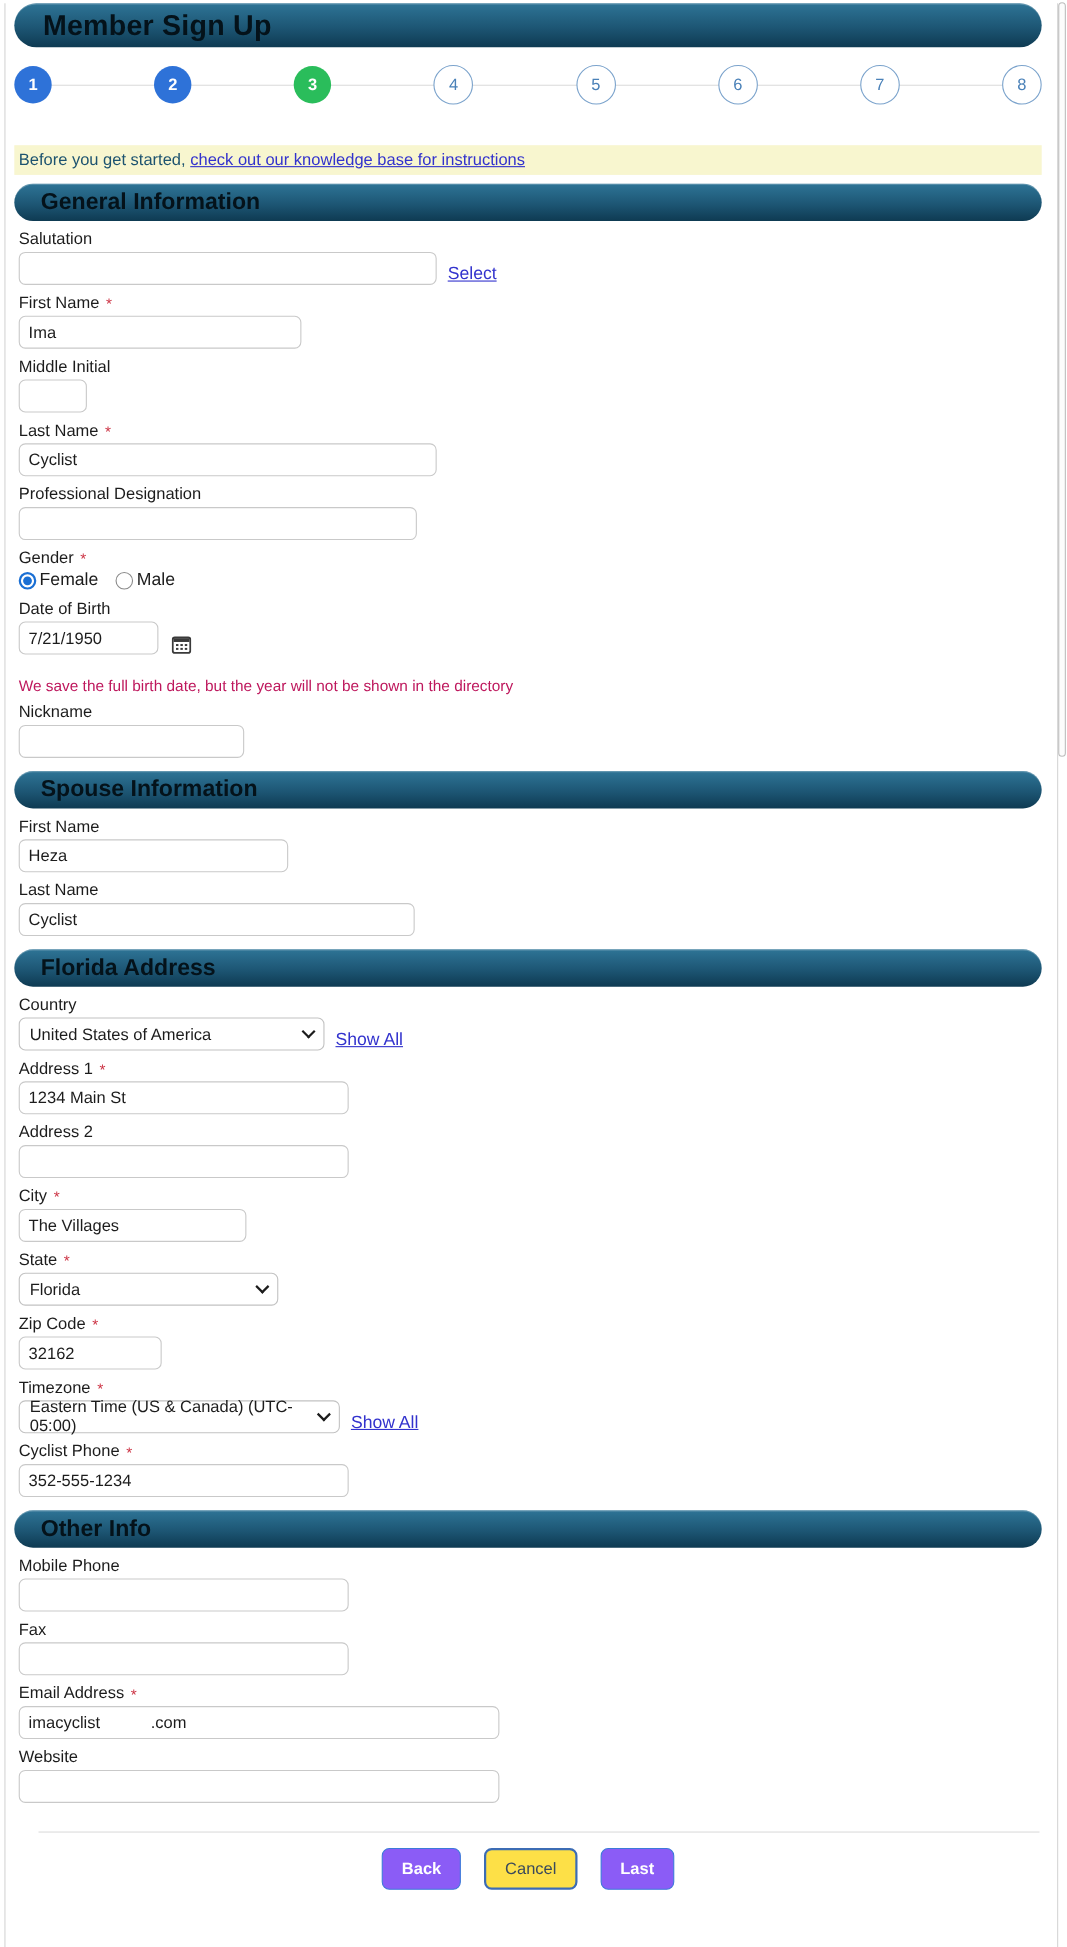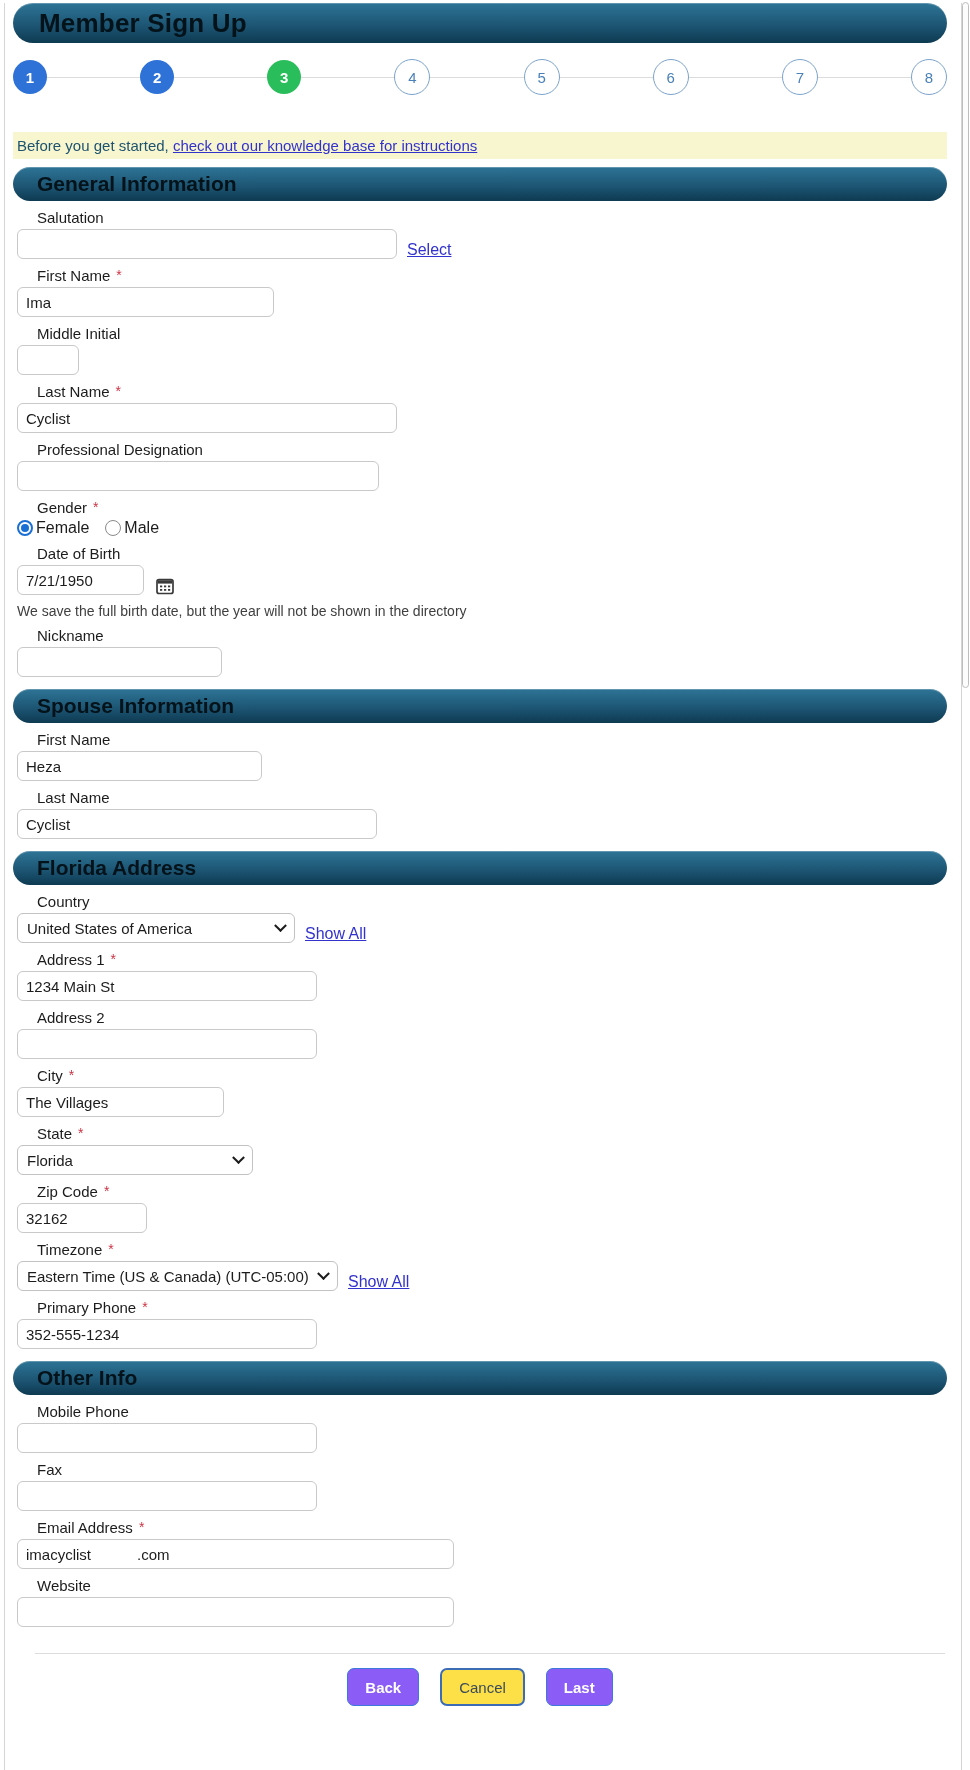--- a/index.html
+++ b/index.html
@@ -30,36 +30,36 @@
     font-size:15px; background:#fff; cursor:pointer;
   }
   .step.done    { background:#2e72d8; color:#fff; font-weight:bold; }
   .step.current { background:#2abd5b; color:#fff; font-weight:bold; }
   .step.todo    { border:1px solid #7ba3cc; color:#4a81b8; width:36px; height:36px; }
   
   .notice { margin-top:36px; background:#f8f6cf; padding:5px 8px 5px 4px; font-size:15px; color:#1d536f; }
   .notice a { color:#3232cd; text-decoration:underline; cursor:pointer; }
   
   .row { margin:8px 0 0 4px; }
-  .flabel { font-size:15px; color:#1c1c1c; margin-bottom:3px; display:flex; align-items:flex-start; gap:6px;margin-left:20px; }
+  .flabel { font-size:15px; color:#1c1c1c; margin-bottom:3px; display:flex; align-items:flex-end; gap:6px; }
   .req { color:#cc3344; font-size:14px; }
   .inputline { display:flex; align-items:flex-end; gap:10px; }
   input.fld, .fakefld {
     height:30px; border:1px solid #c9c9c9; border-radius:6px; background:#fff;
     font-family:"Liberation Sans",sans-serif; font-size:15px; color:#1c1c1c; padding:0 8px;
   }
   .fakefld { display:flex; align-items:center; }
   .selectbox {
     height:30px; border:1px solid #c2c2c2; border-radius:6px; background:#fff;
     display:flex; align-items:center; justify-content:space-between;
     font-size:15px; padding:0 9px; cursor:pointer;
   }
   .chev { width:9px; height:9px; border-right:2px solid #1c1c1c; border-bottom:2px solid #1c1c1c; transform:rotate(45deg) translate(-2px,-2px); }
   a.inline-link { color:#3232cd; font-size:16px; text-decoration:underline; cursor:pointer; }
-  .helper { margin-top:8px; font-size:14px; color:#404040; }
+  .helper { margin-top:20px; font-size:14px; color:#be185d; }
   
   .radio-row { display:flex; align-items:center; gap:16px; margin-top:2px; }
   .radio-opt { display:flex; align-items:center; gap:3px; font-size:16px; cursor:pointer; }
   .rdot { width:16px; height:16px; border-radius:50%; border:1px solid #8a8a8a; background:#fff; display:flex; align-items:center; justify-content:center; }
   .radio-opt.checked .rdot { border:2px solid #1a6fd4; }
   .radio-opt.checked .rdot::after { content:""; width:8px; height:8px; border-radius:50%; background:#1a6fd4; }
   
   .email-suffix { margin-left:46px; }
   
   .divider { margin:26px 2px 0 22px; border-top:1px solid #dcdcdc; }
@@ -268,31 +268,31 @@
     </div>
     <input class="fld" style="width: 130px;" value="32162">
   </div>
 
   <div class="row">
     <div class="flabel">
       <span>Timezone</span>
       <span class="req">*</span>
     </div>
     <div class="inputline">
-      <div class="selectbox" style="width:321px;">
+      <div class="selectbox" style="width:292px;">
         <span>Eastern Time (US &amp; Canada) (UTC-05:00)</span>
         <span class="chev"></span>
       </div>
       <a class="inline-link">Show All</a>
     </div>
   </div>
 
   <div class="row">
     <div class="flabel">
-      <span>Primary Phone</span>
+      <span>Cyclist Phone</span>
       <span class="req">*</span>
     </div>
     <input class="fld" style="width: 300px;" value="352-555-1234">
   </div>
 
   <div class="bar section-bar">
     <span>Other Info</span>
   </div>
 
   <div class="row">

